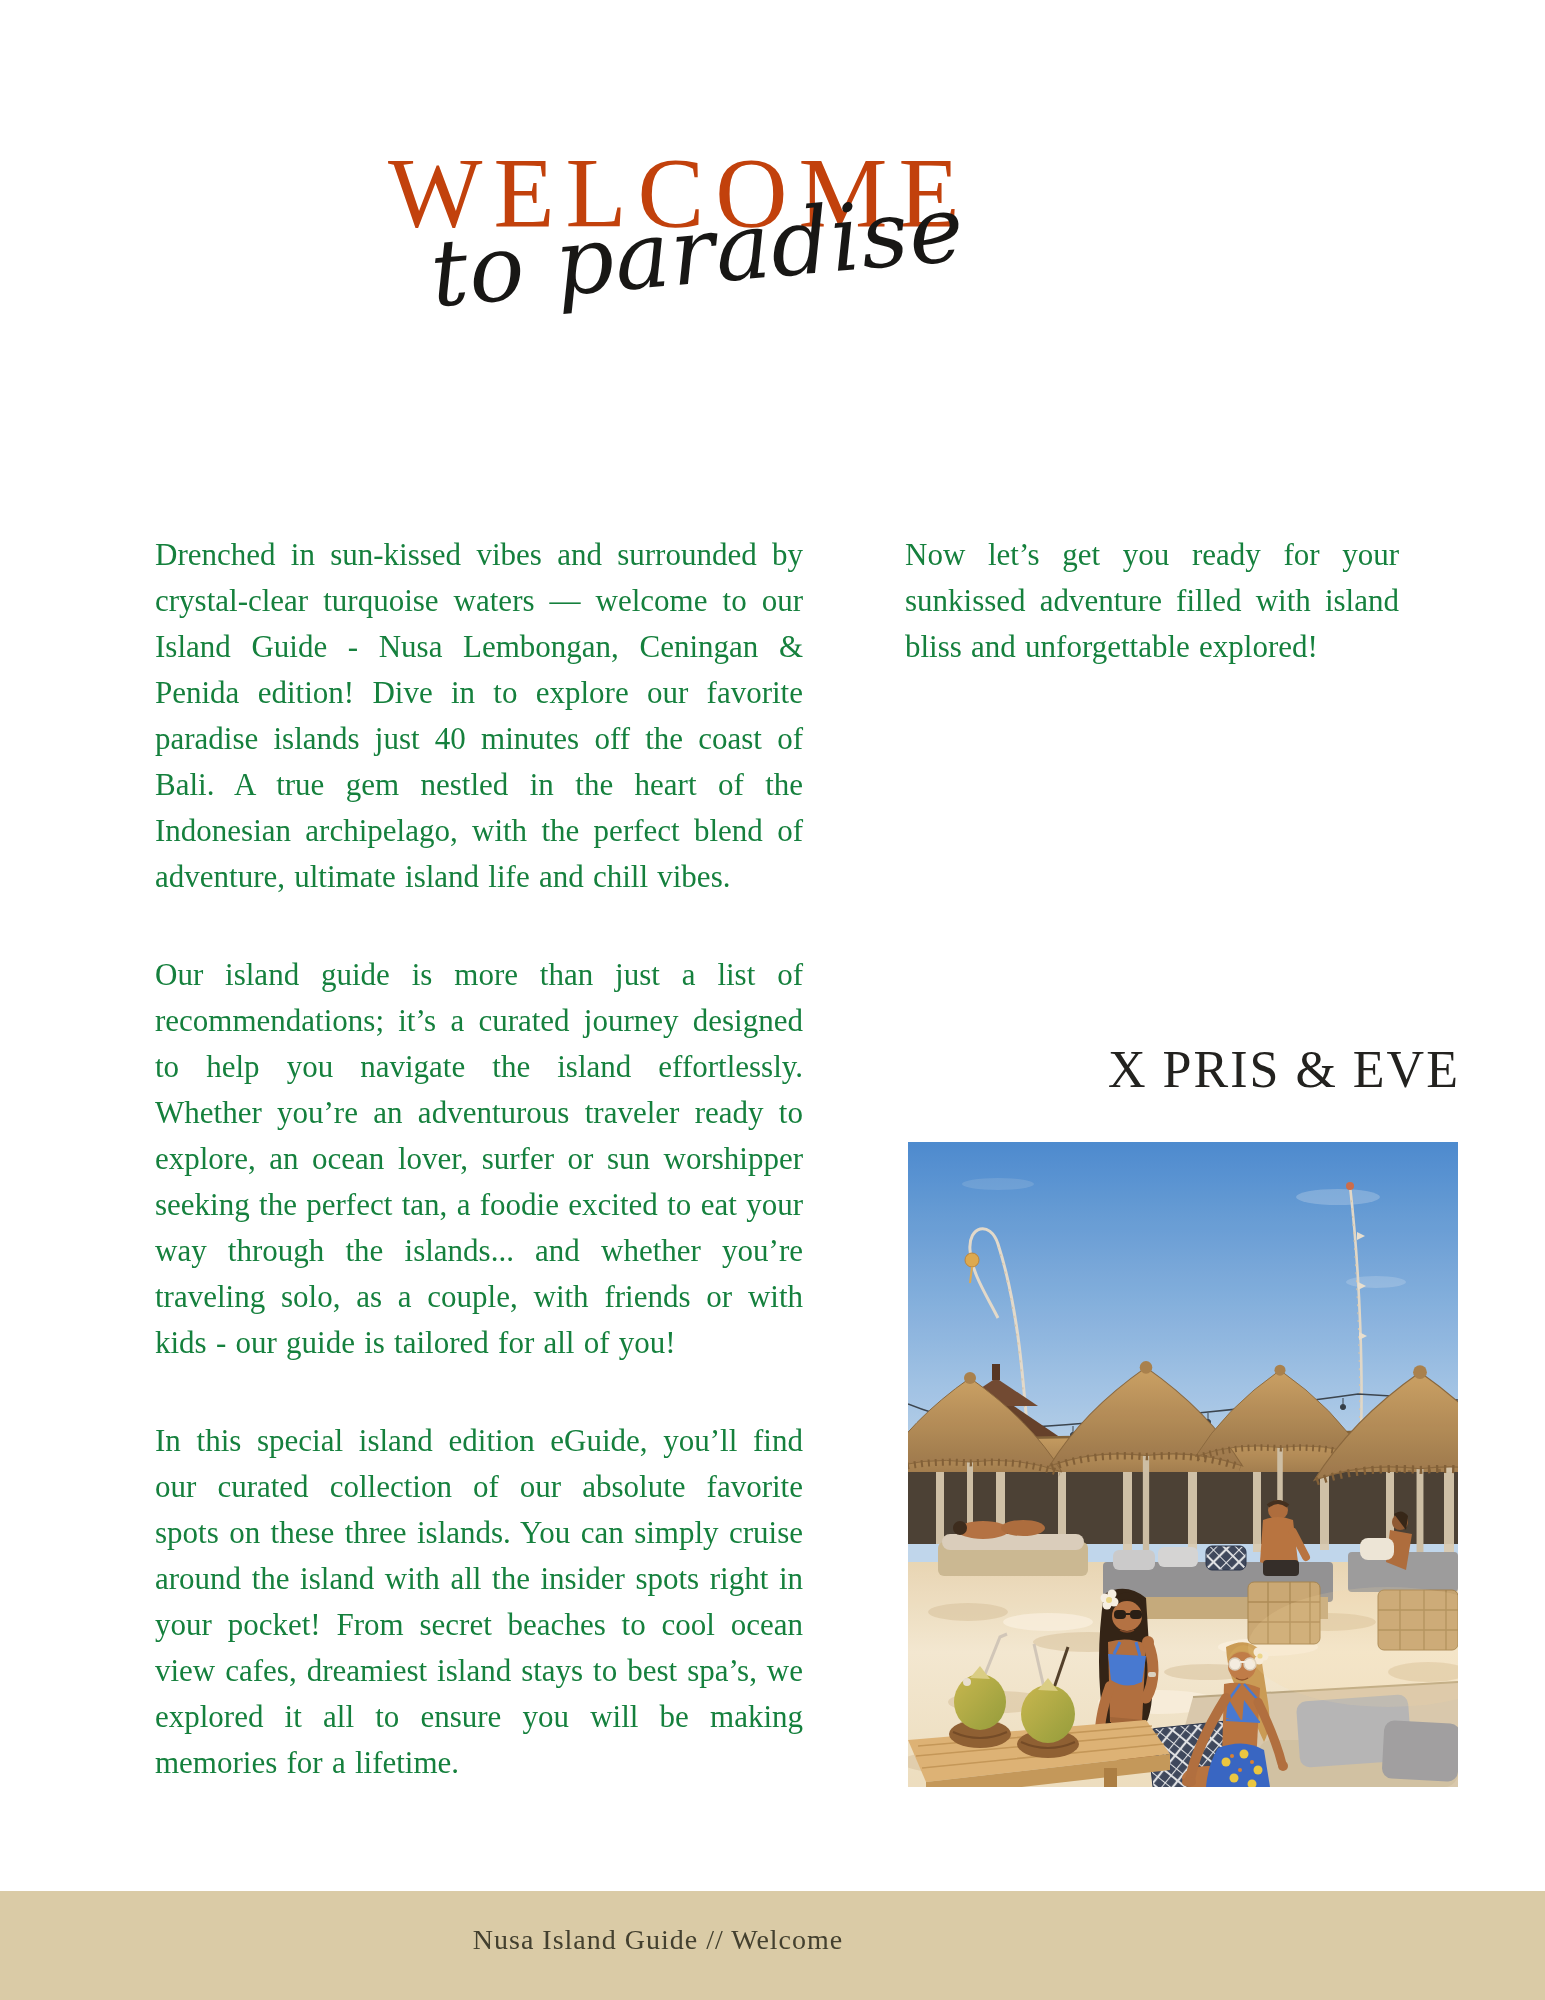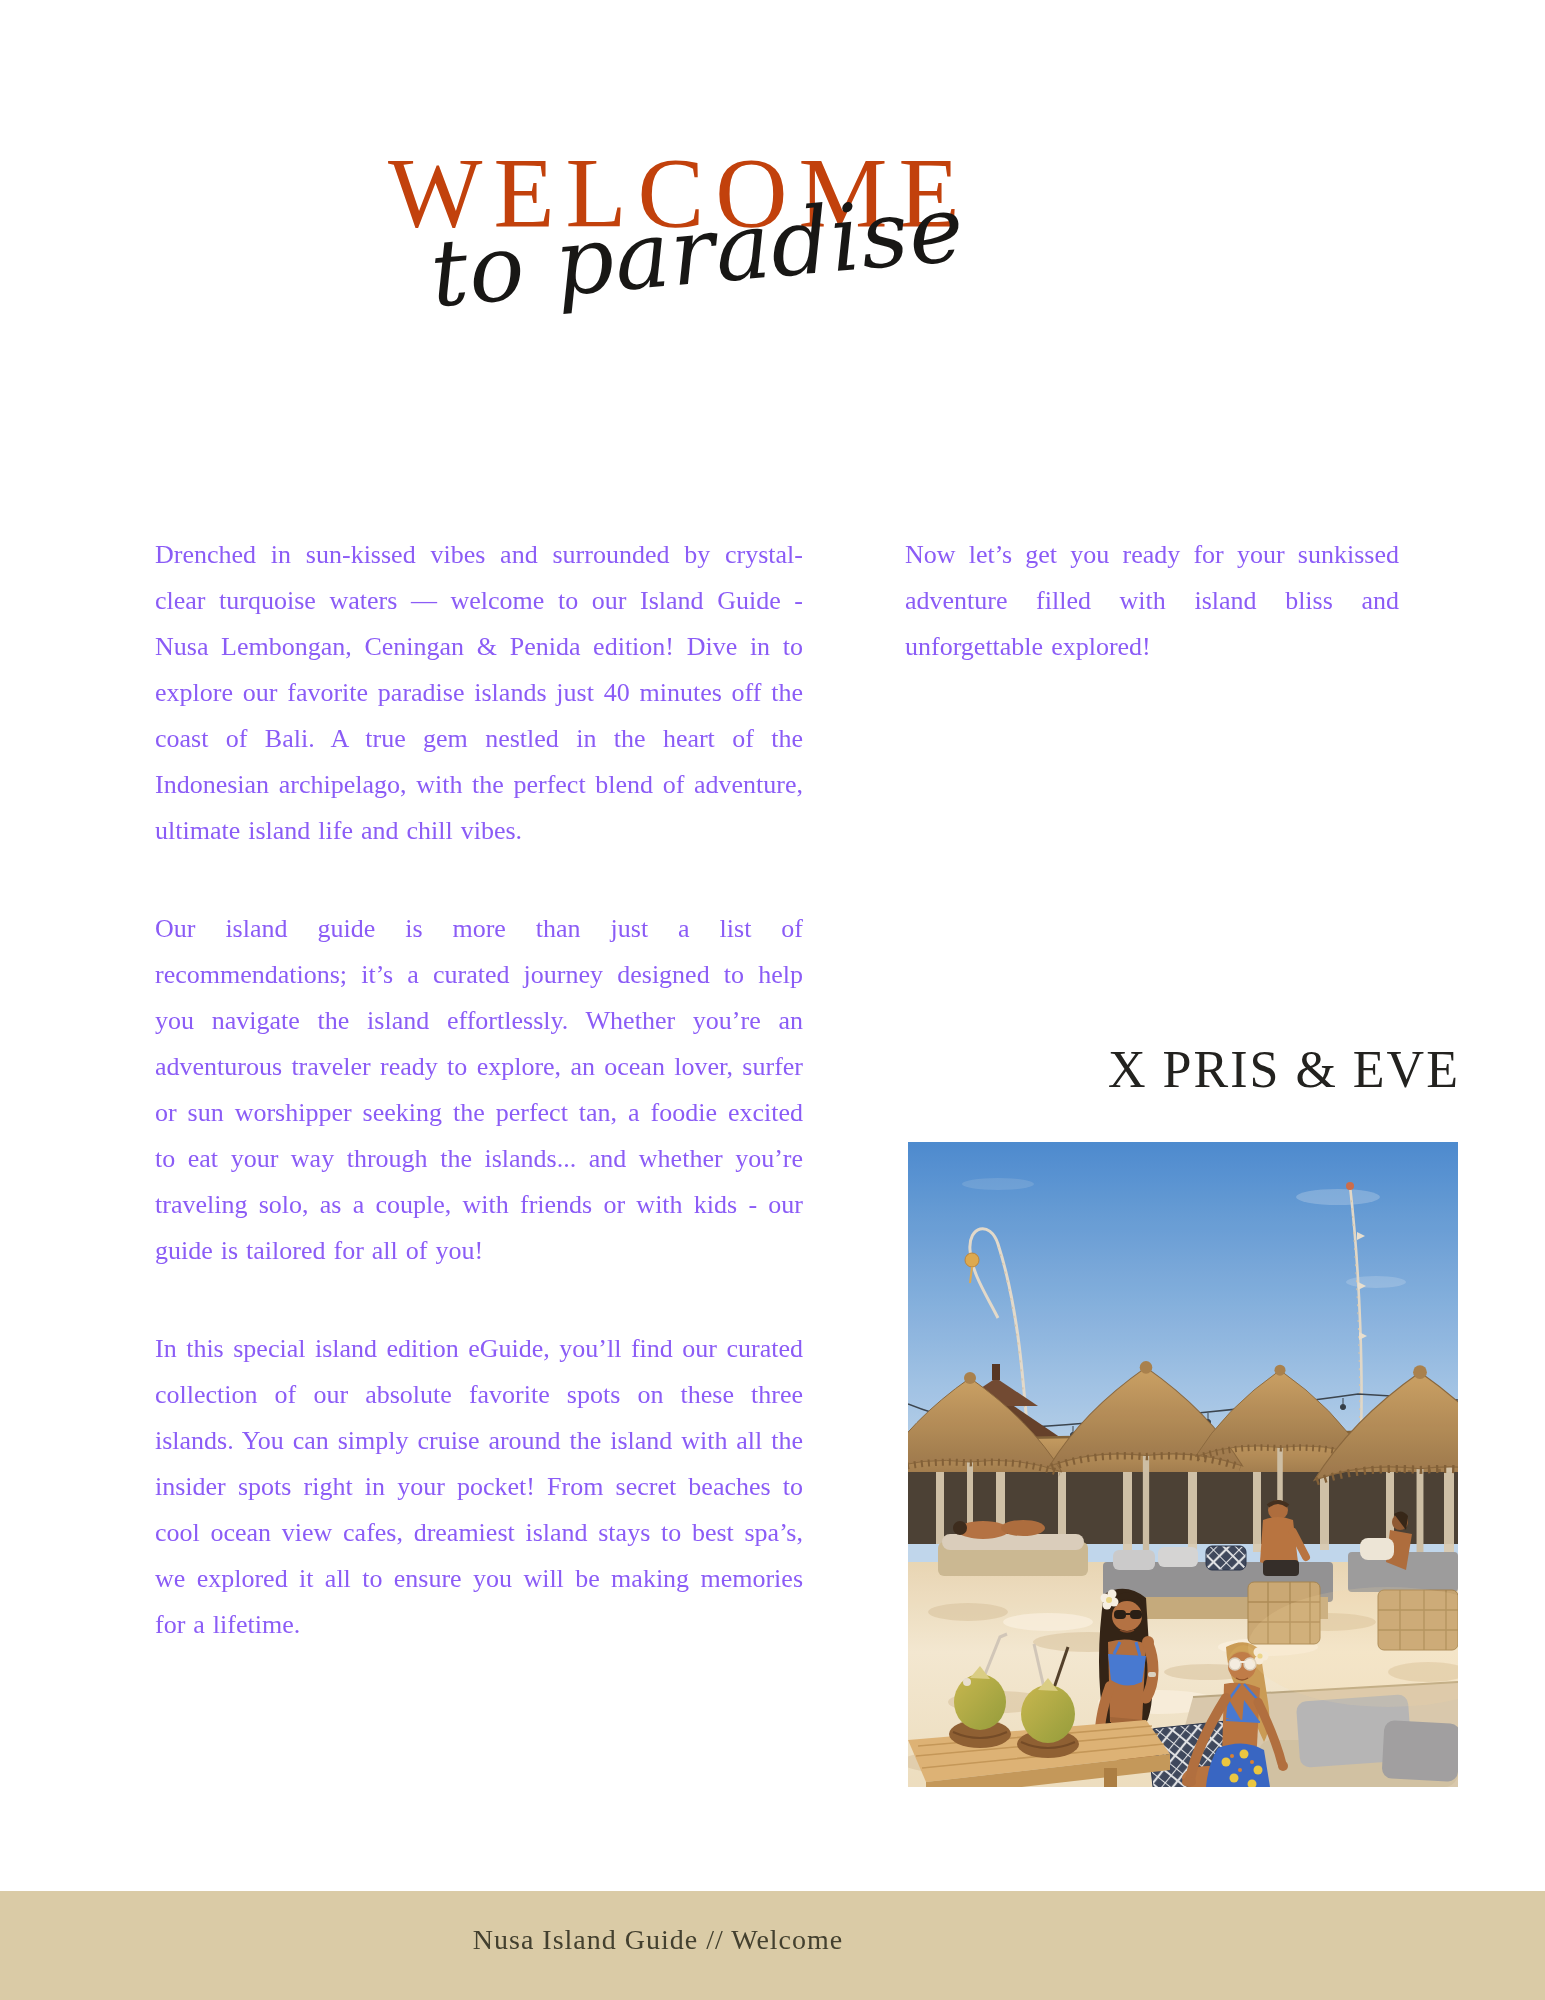--- a/index.html
+++ b/index.html
@@ -20,22 +20,22 @@
     position:absolute; left:430px; top:192px;
     font-family:"DejaVu Serif", serif; font-style:italic;
     font-size:92px; line-height:1.3; letter-spacing:1px;
     color:#181715; transform:rotate(-5deg); white-space:nowrap;
   }
 
   .col-left  { position:absolute; left:155px; top:532px; width:648px; }
   .col-right { position:absolute; left:905px; top:532px; width:494px; }
   .body-par {
     margin:0 0 52px 0;
-    font-size:26px; line-height:46px;
-    text-align:justify; color:#8b5cf6; word-spacing:1.5px;
+    font-size:31px; line-height:46px;
+    text-align:justify; color:#15803d; word-spacing:1.5px;
   }
 
   .signature {
     position:absolute; left:1108px; top:1040px;
     font-size:52px; letter-spacing:2px;
     color:#23221f; white-space:nowrap;
   }
 
   .photo {
     position:absolute; left:908px; top:1142px;

